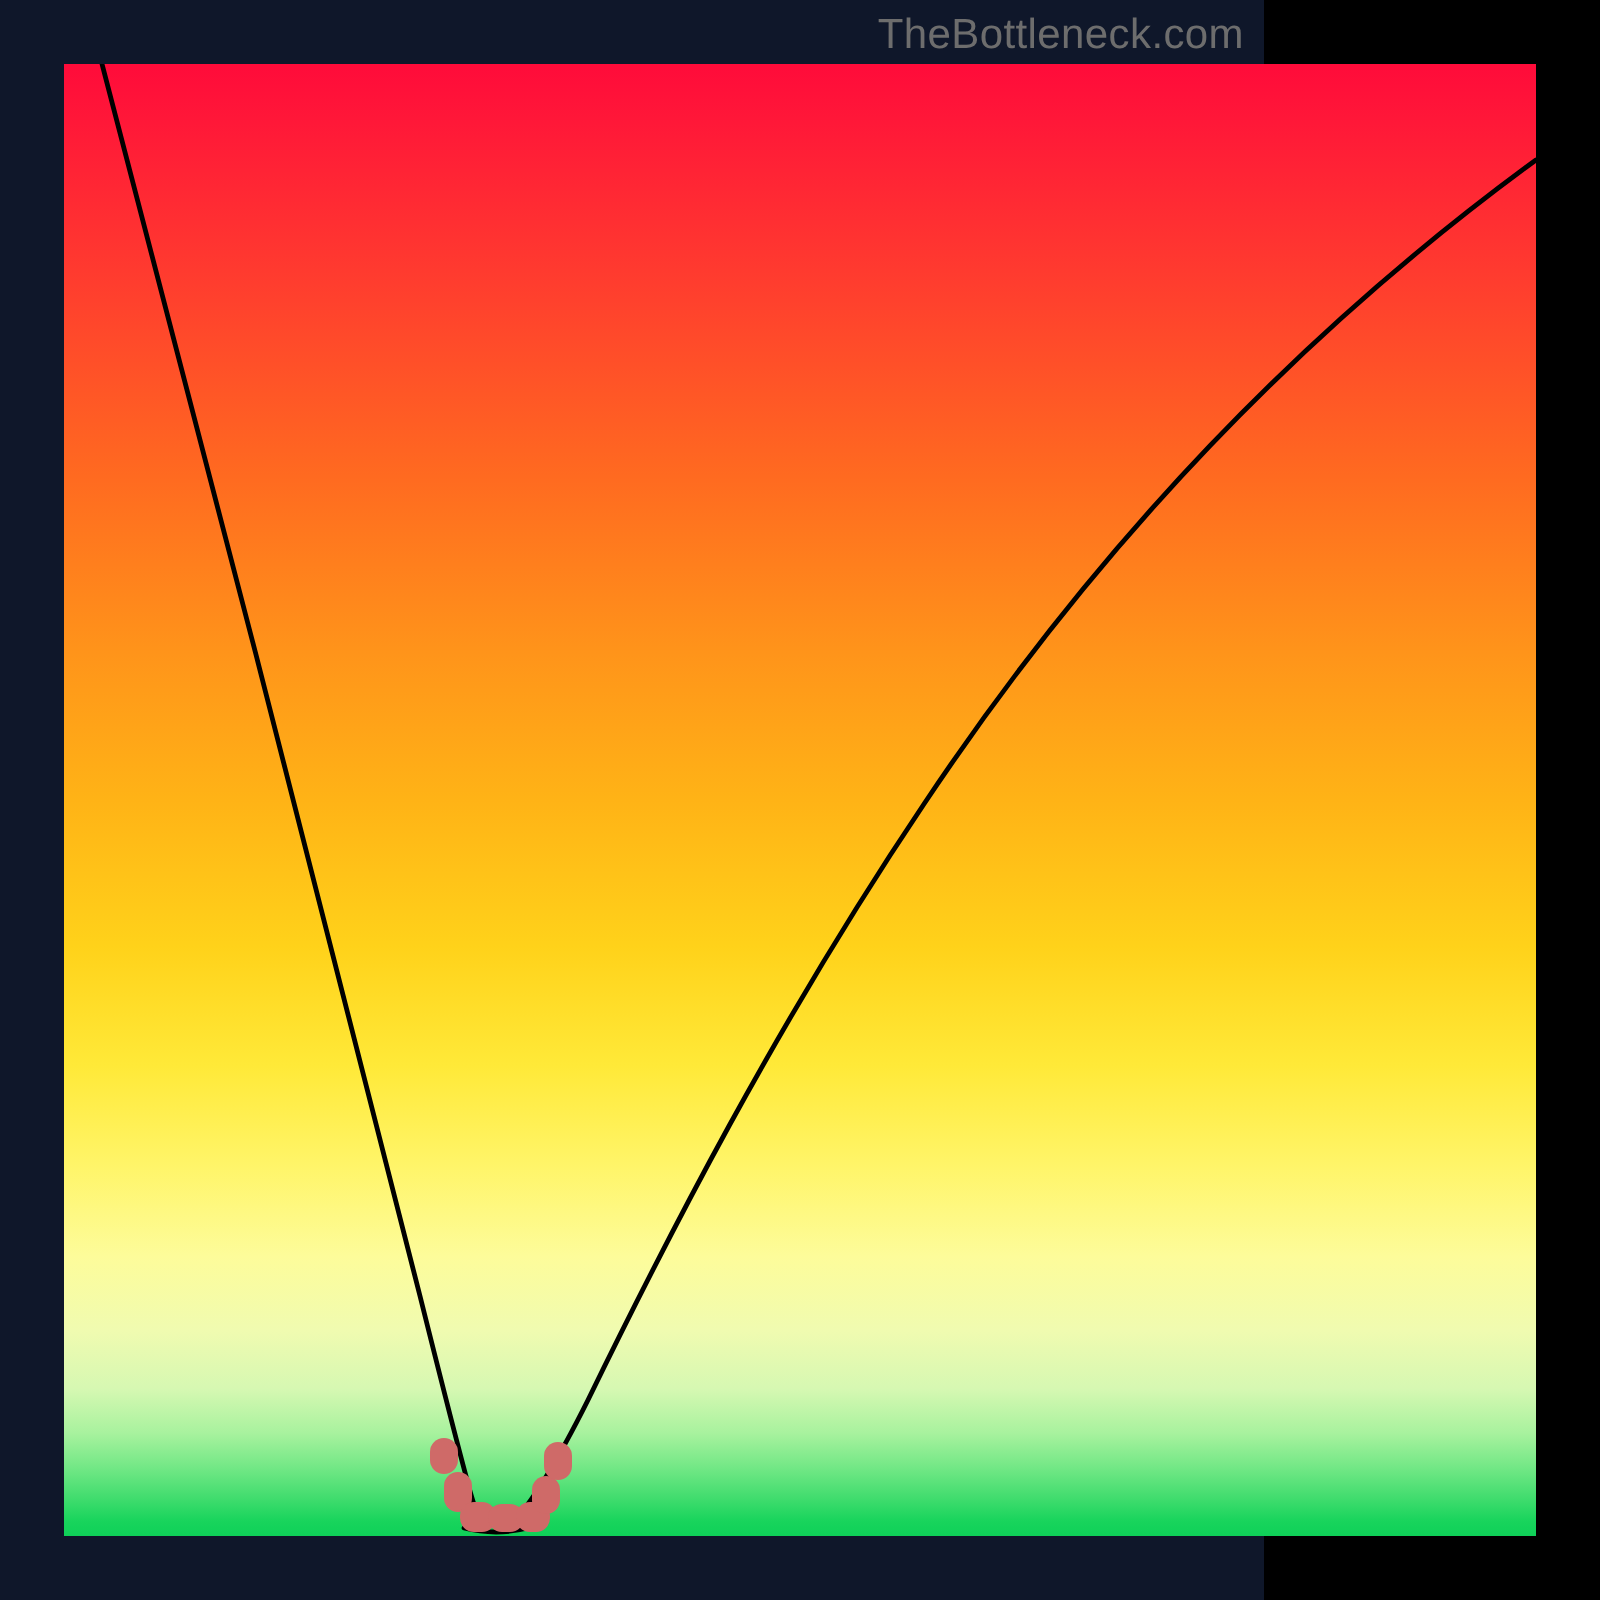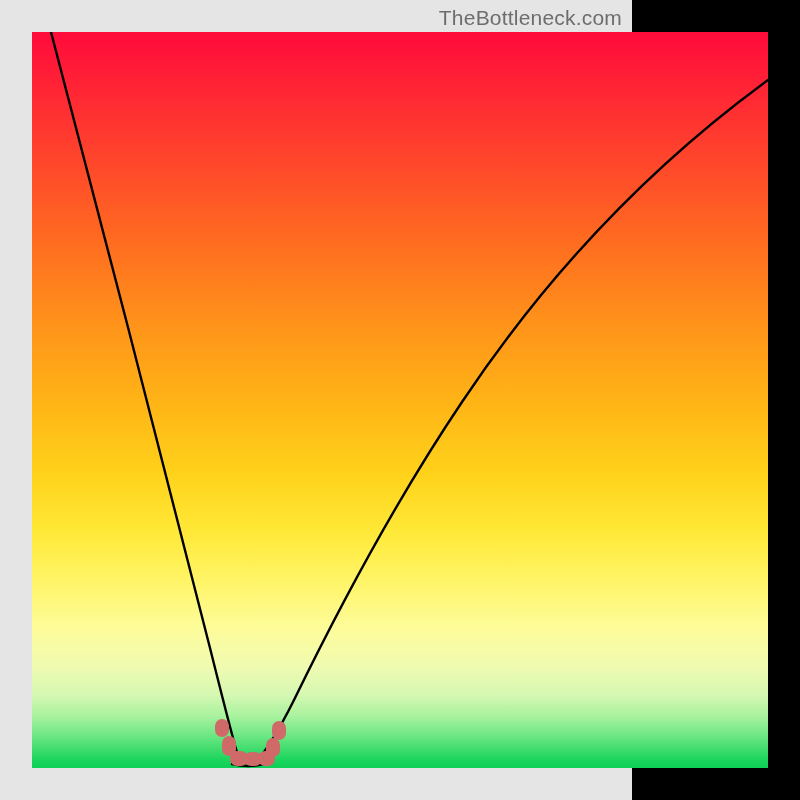--- a/index.html
+++ b/index.html
@@ -8,21 +8,21 @@
     width: 800px;
     height: 800px;
     background: #000;
     overflow: hidden;
     font-family: Arial, Helvetica, sans-serif;
   }
   .frame {
     position: relative;
     width: 632px;
     height: 800px;
-    background: #e5e5e5;
+    background: #0f172a;
   }
   .plot-area {
     position: absolute;
     left: 32px;
     top: 32px;
     width: 736px;
     height: 736px;
     overflow: hidden;
   }
   .gradient {

